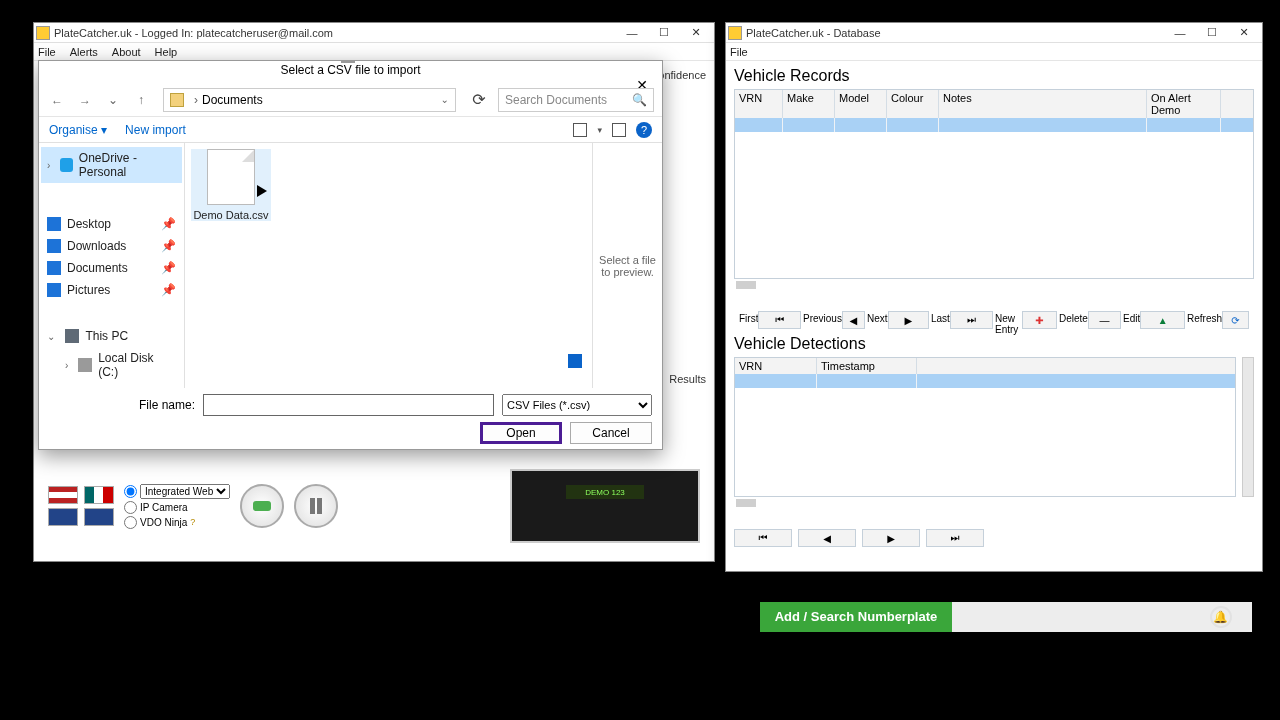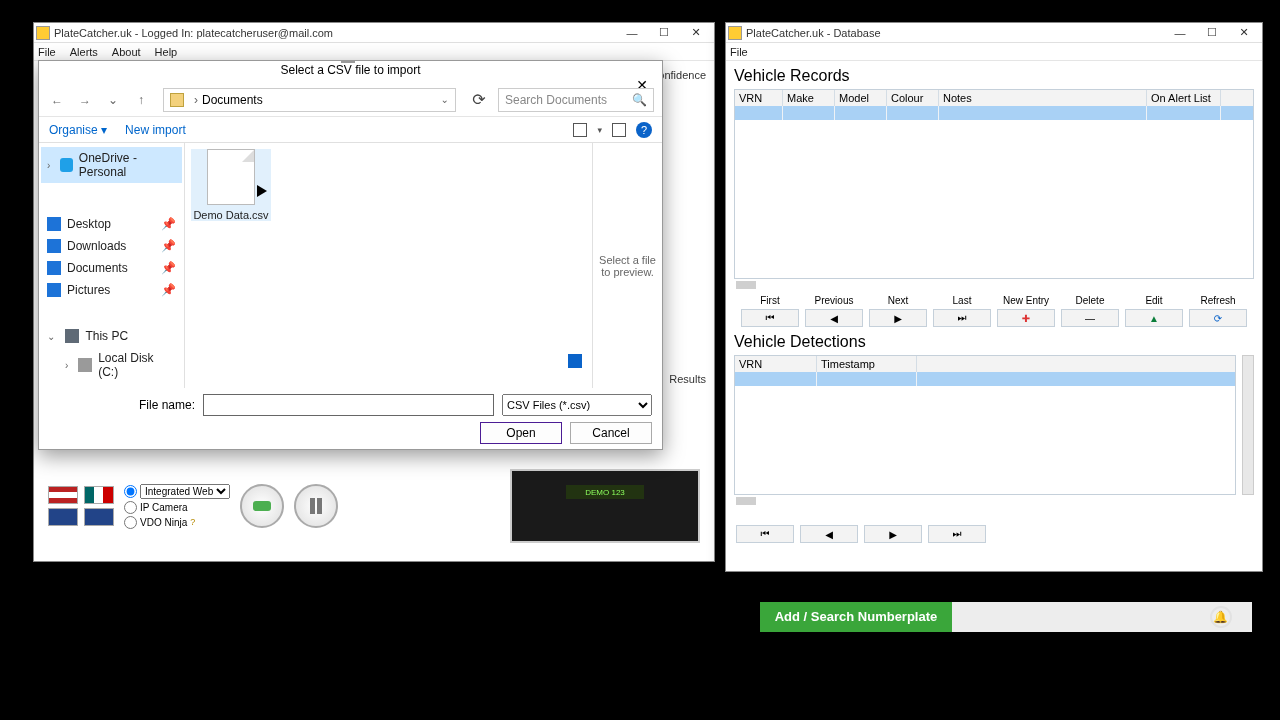--- a/index.html
+++ b/index.html
@@ -54,21 +54,21 @@
 .file .doc { width:48px;height:56px;margin:0 auto 4px;background:#fff;border:1px solid #bbb; position:relative;}
 .file .doc::before { content:""; position:absolute; right:0; top:0; border-width:0 0 12px 12px; border-style:solid; border-color:transparent transparent #ddd transparent;}
 .file .vsbadge { position:absolute; right:10px; bottom:20px; width:14px;height:14px;background:#0a63c9;}
 .previewpane { width:70px; border-left:1px solid #e0e0e0; display:flex; align-items:center; justify-content:center; font-size:11px; color:#666; text-align:center; padding:4px;}
 .dlg-bottom { padding: 6px 10px; display:flex; align-items:center; gap:8px; font-size:12px;}
 .dlg-bottom label { margin-left:90px;}
 .dlg-bottom input.fname { flex:1; height:22px; border:1px solid #666;}
 .dlg-bottom select { width:150px; height:22px; font-size:11px;}
 .dlg-btns { display:flex; justify-content:flex-end; gap:8px; padding:0 10px 8px;}
 .dlg-btns button { width:82px; height:22px; font-size:12px; background:#fdfdfd; border:1px solid #aaa;}
-.dlg-btns button.open { border:1px solid #4c1d95;}
+.dlg-btns button.open { border:3px solid #4c1d95;}
 
 
 .main-lower { position:absolute; left:0; right:0; bottom:0; height:110px; padding:4px 14px; display:flex; align-items:center; gap:10px;}
 .flag { width:30px; height:18px; display:inline-block; border:1px solid #aaa;}
 .flag-us { background: linear-gradient(#b22 0 33%, #fff 33% 66%, #b22 66% 100%);}
 .flag-mx { background: linear-gradient(90deg,#066 0 33%, #fff 33% 66%, #c00 66% 100%);}
 .flag-uk { background:#224488;}
 .flag-eu { background:#224488;}
 .radiogrp { font-size:10px; display:flex; flex-direction:column; gap:2px;}
 .radiogrp select { font-size:10px; width:90px;}
@@ -86,21 +86,21 @@
 .db-sectitle { font-size:16px; margin:2px 0 4px;}
 .grid { border:1px solid #c5d0da; background:#fff;}
 .grid .hdr { display:flex; background:#f3f3f3; font-size:11px;}
 .grid .hdr .c { border-right:1px solid #d4dde5; padding:2px 4px;}
 .grid .row { display:flex; height:14px;}
 .grid .row .c { border-right:1px solid #eef2f6;}
 .grid .sel { background:#a9d1f5;}
 .records .c1{width:48px}.records .c2{width:52px}.records .c3{width:52px}.records .c4{width:52px}.records .c5{width:208px}.records .c6{width:74px}
 .det .c1{width:82px}.det .c2{width:100px}
 .navstrip { display:flex; gap:2px; justify-content:center; margin:6px 0;}
-.navstrip .col { display:flex; flex-direction:column; align-items:center; width:62px;}
+.navstrip .col { display:flex; flex-direction:row; align-items:center; width:62px;margin-top:16px;}
 .navstrip .lbl { font-size:10px; height:14px;}
 .navstrip .b { width:58px;height:18px;border:1px solid #c5d0da;background:#f3f3f3; display:flex;align-items:center;justify-content:center; font-size:10px;}
 .det-wrap { display:flex; gap:6px;}
 .det-grid { flex:1;}
 .det-scroll { width:12px; background:#e8e8e8; border:1px solid #ccc;}
 .addsearch { position:absolute; left:760px; top:595px; width:492px; height:43px; display:flex; align-items:center;}
 .addsearch .btn { background:#3aa63a; color:#fff; font-weight:600; font-size:13px; height:30px; width:192px; display:flex;align-items:center;justify-content:center;}
 .addsearch .pl { flex:1; background:#ededed; height:30px; position:relative;}
 .bell { position:absolute; right:20px; top:4px; width:22px;height:22px; border:2px solid #e2e2e2; border-radius:50%; display:flex;align-items:center;justify-content:center; color:#d38; font-size:12px;}
 .scrollnub { height:8px; width:20px; background:#cfcfcf; margin:2px;}
@@ -276,21 +276,21 @@
   </div>
   <div class="db-body">
     <div class="db-sectitle">Vehicle Records</div>
     <div class="grid records" style="height:190px;">
       <div class="hdr">
         <div class="c c1">VRN</div>
         <div class="c c2">Make</div>
         <div class="c c3">Model</div>
         <div class="c c4">Colour</div>
         <div class="c c5">Notes</div>
-        <div class="c c6">On Alert List</div>
+        <div class="c c6">On Alert Demo</div>
       </div>
       <div class="row sel">
         <div class="c c1"></div>
           <div class="c c2"></div>
           <div class="c c3"></div>
           <div class="c c4"></div>
           <div class="c c5"></div>
           <div class="c c6"></div>
       </div>
     </div>

